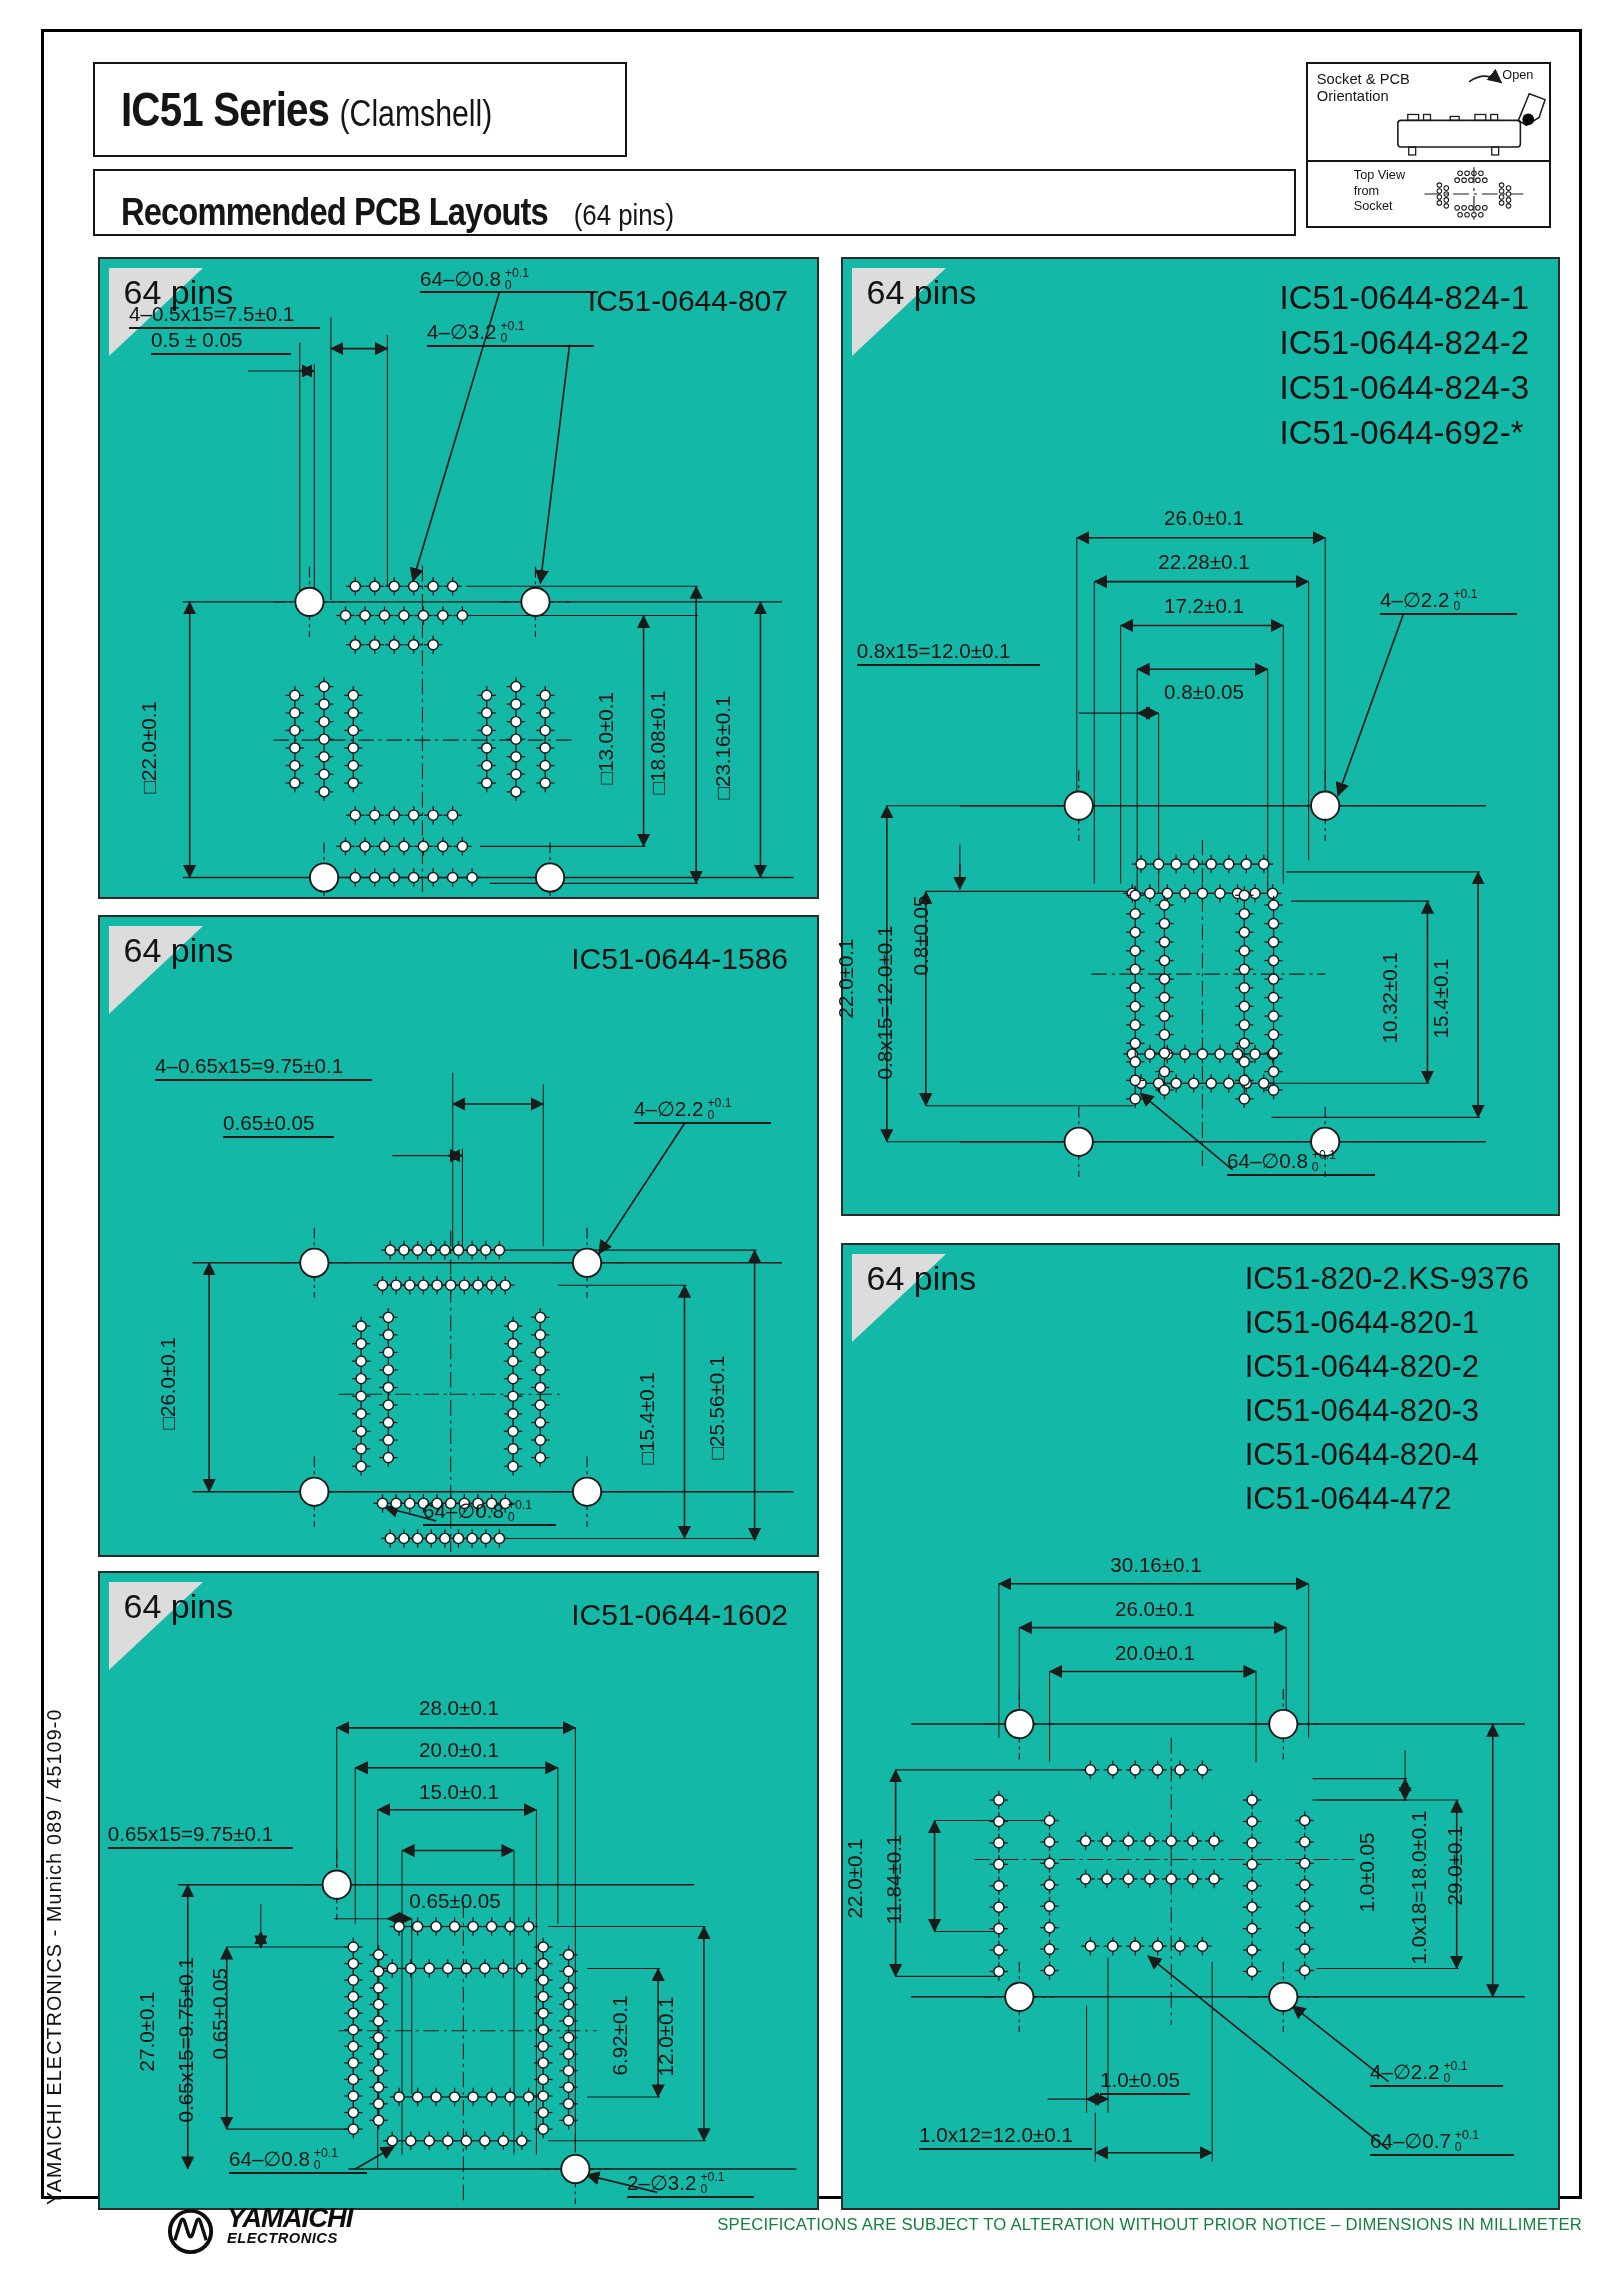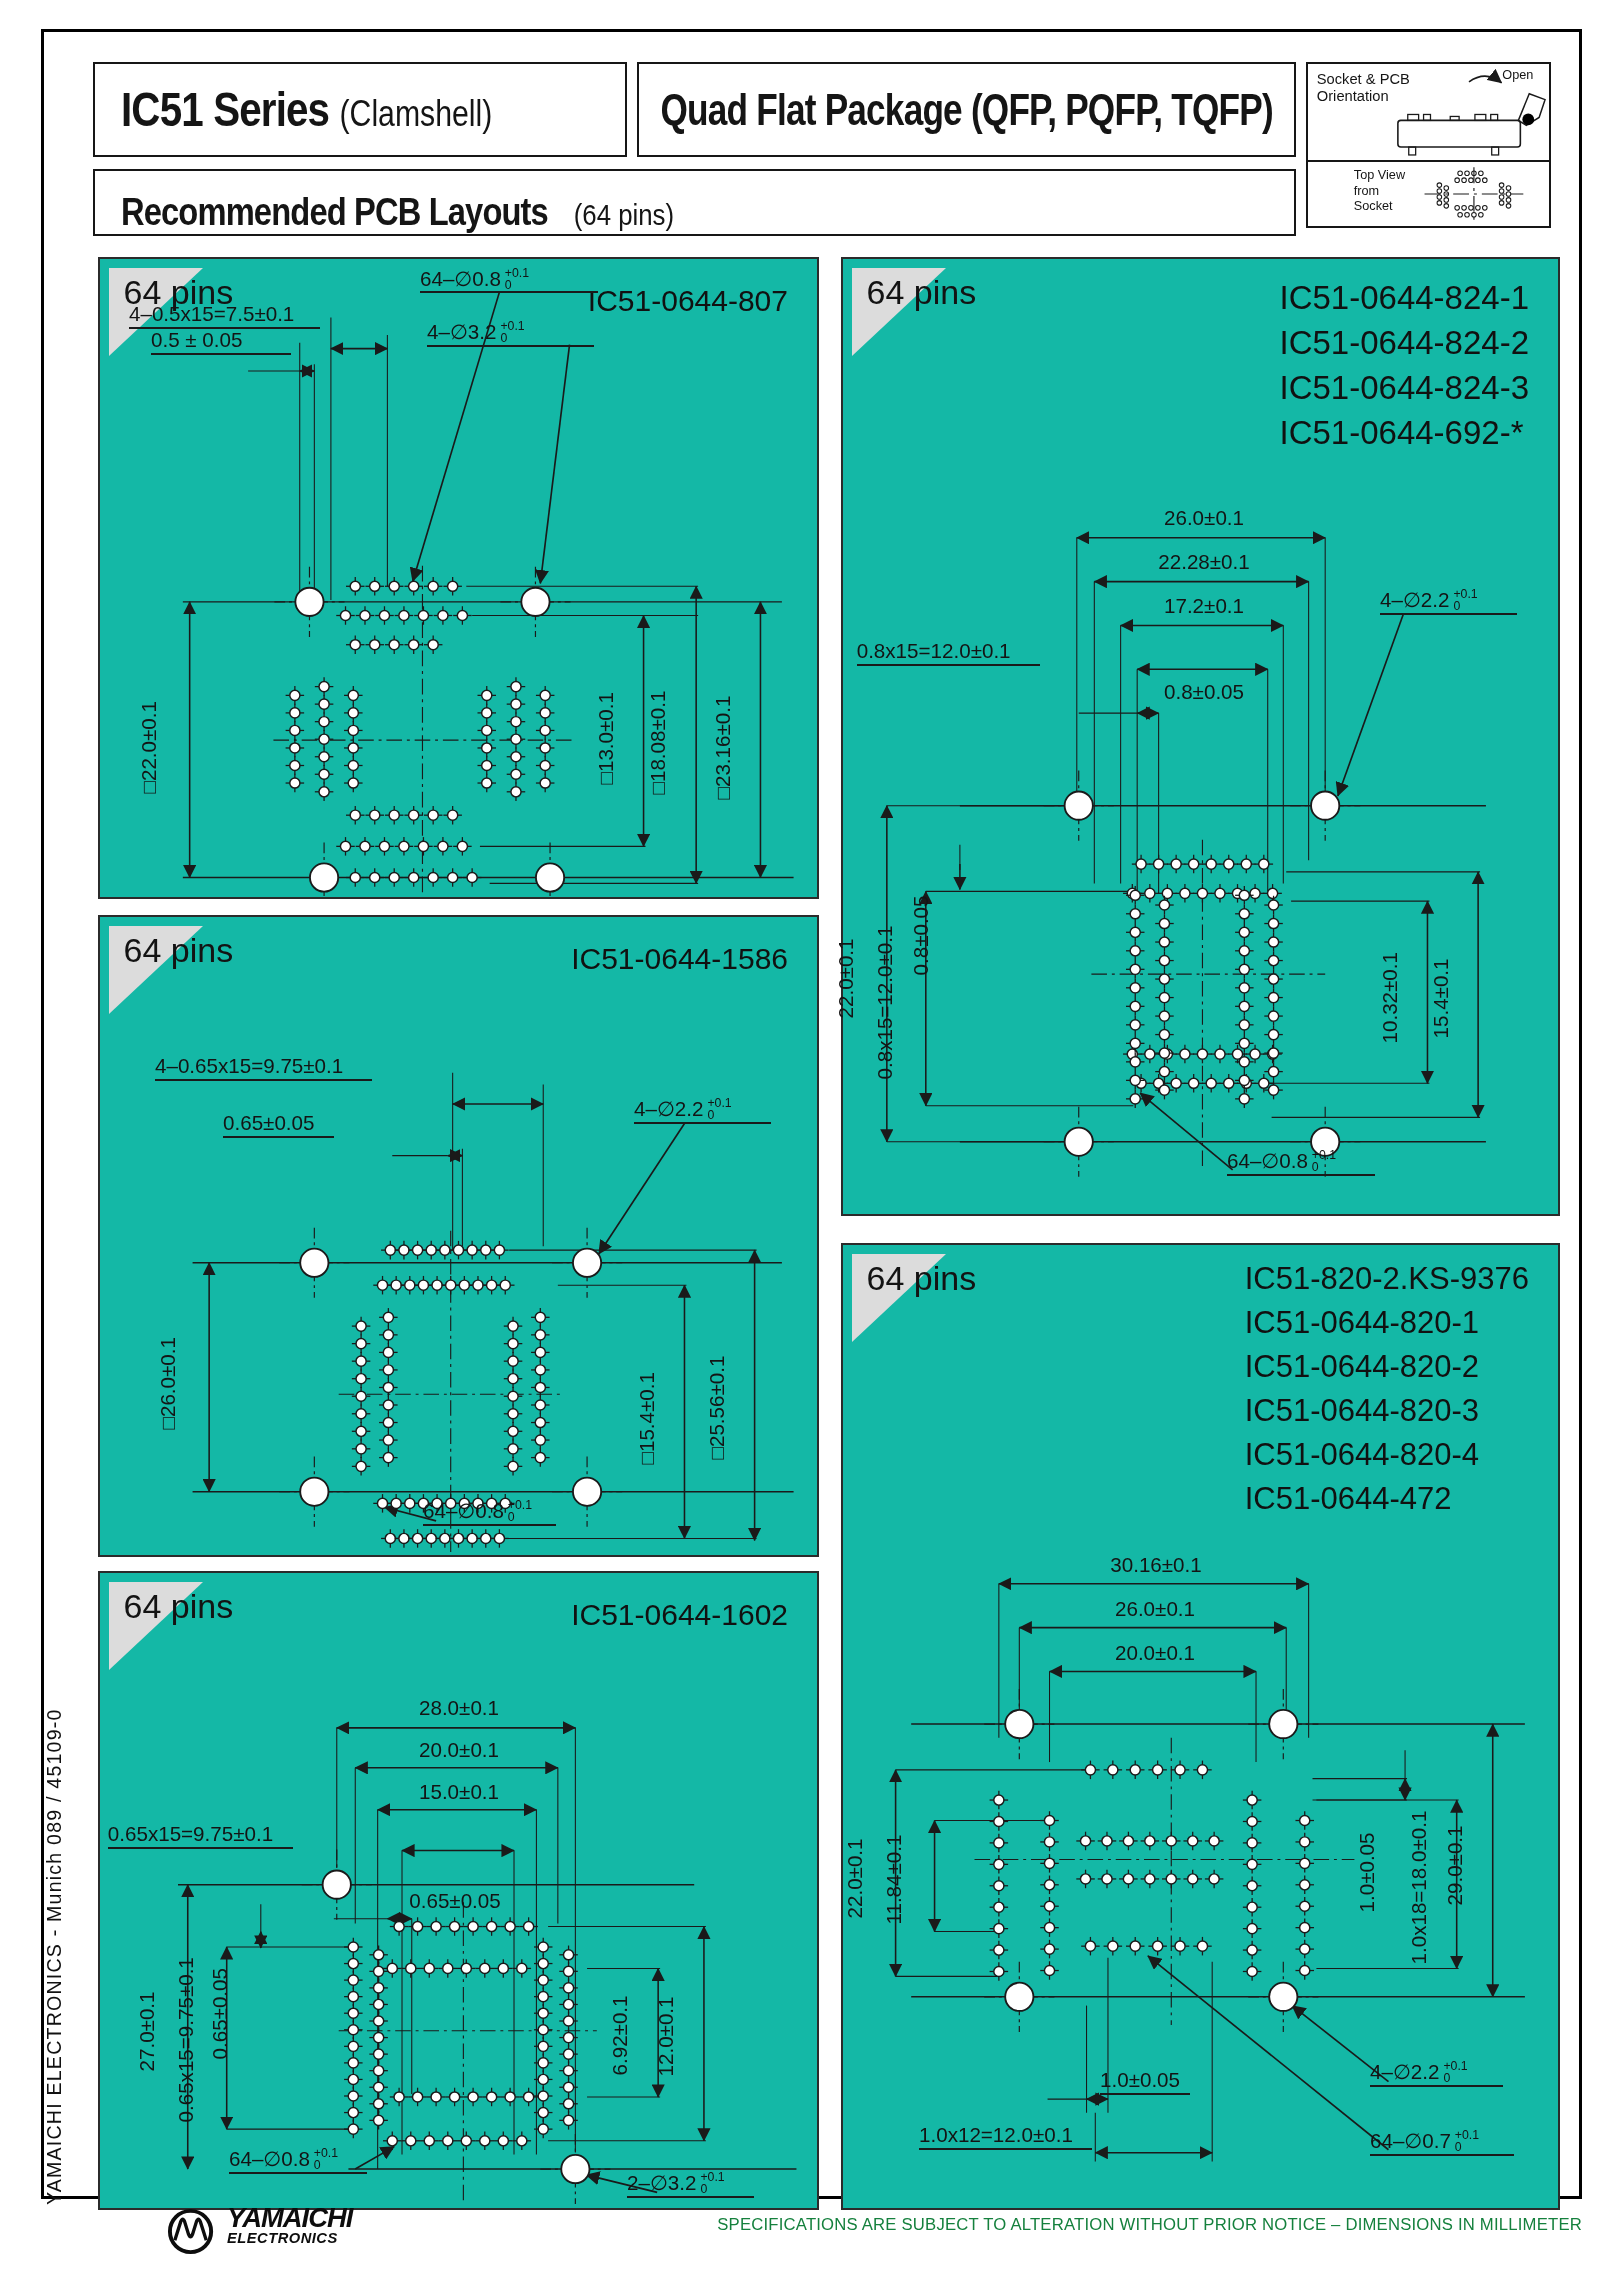--- a/index.html
+++ b/index.html
@@ -80,23 +80,20 @@
   </svg>
 
   <div class="pborder"></div>
 
   <div class="hbox hbox-series">
     <div class="inner">
       <span class="t-series">IC51 Series</span>
       <span class="t-series-note">(Clamshell)</span>
     </div>
   </div>
-  <div class="hbox hbox-pkg">
-    <div class="inner">Quad Flat Package (QFP, PQFP, TQFP)</div>
-  </div>
   <div class="hbox hbox-layout">
     <div class="inner">
       <span class="t-layout">Recommended PCB Layouts</span>
       <span class="t-layout-note">(64 pins)</span>
     </div>
   </div>
 
   <div class="hbox hbox-orient">
     <div class="oc-top">
       <div class="oc-title">

